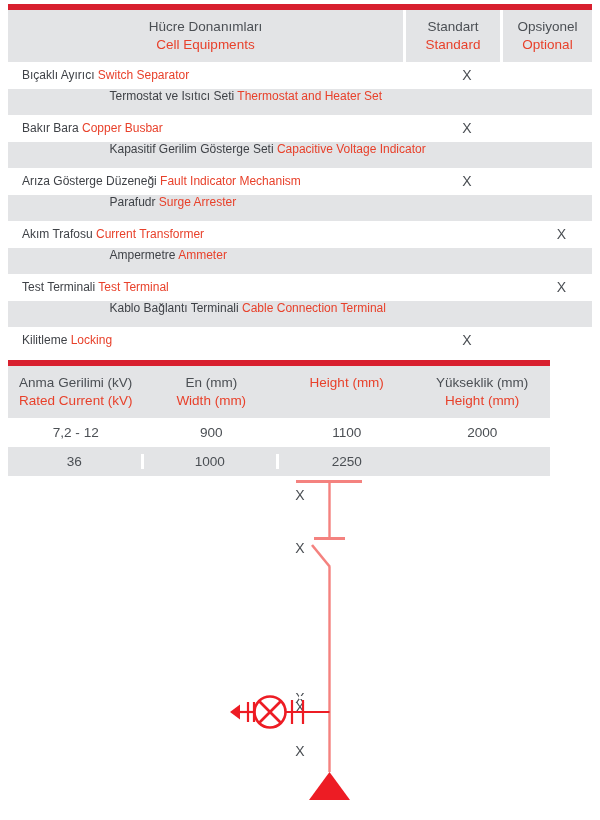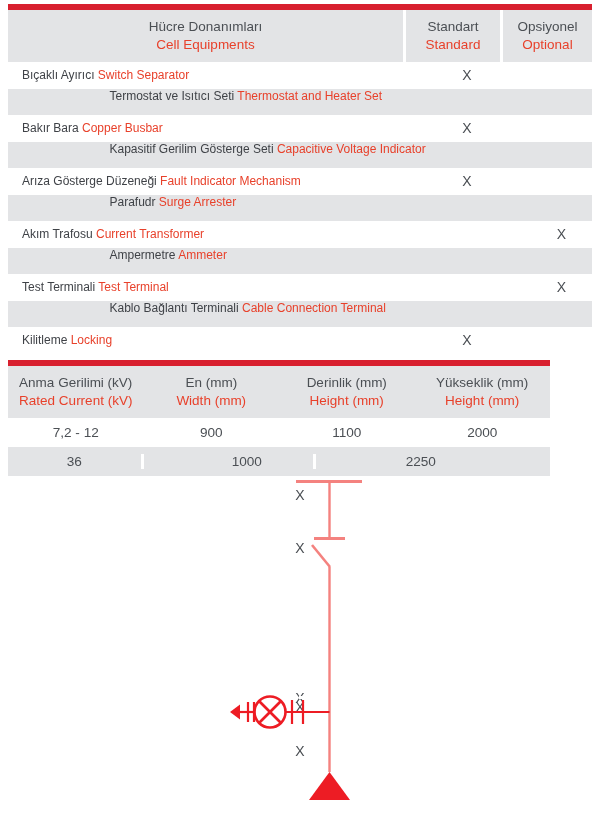--- a/index.html
+++ b/index.html
@@ -35,21 +35,21 @@
   #tbl-equipment{left:8px;top:4px;width:584px;}
   #tbl-equipment .col-name{width:395px;flex:0 0 395px;}
   #tbl-equipment .sep{width:3px;flex:0 0 3px;background:#ffffff;}
   #tbl-equipment .col-std{width:94px;flex:0 0 94px;}
   #tbl-equipment .col-opt{width:89px;flex:0 0 89px;border-radius:23px;}
 
   
   #tbl-dims{left:8px;top:360px;width:542px;}
   #tbl-dims .hdr-cell, #tbl-dims .d-cell{flex:0 0 25%;width:25%;}
   #tbl-dims .d-row{display:flex;height:29px;align-items:center;}
-  #tbl-dims .d-row.alt{background:#e3e4e6;gap:37px;}
+  #tbl-dims .d-row.alt{background:#e3e4e6;}
   #tbl-dims .d-cell{text-align:center;font-size:13.6px;color:#4b4f54;
                     box-sizing:border-box;}
   #tbl-dims .d-row.alt .d-cell{border-right:3px solid #ffffff;}
   #tbl-dims .d-row.alt .d-cell:last-child{border-right:none;}
   #tbl-dims .hdr .hdr-cell{box-sizing:border-box;}
 
   
   #diagram{position:absolute;left:0;top:466px;width:600px;height:354px;}
 </style>
 </head>
@@ -164,21 +164,20 @@
     <div class="hdr" id="dims-header">
         <div class="hdr-cell">
           <span class="hdr-tr">Anma Gerilimi (kV)</span>
           <span class="hdr-en">Rated Current (kV)</span>
         </div>
         <div class="hdr-cell">
           <span class="hdr-tr">En (mm)</span>
           <span class="hdr-en">Width (mm)</span>
         </div>
         <div class="hdr-cell">
-          <span class="hdr-tr">Derinlik (mm)</span>
           <span class="hdr-en">Height (mm)</span>
         </div>
         <div class="hdr-cell">
           <span class="hdr-tr">Yükseklik (mm)</span>
           <span class="hdr-en">Height (mm)</span>
         </div>
       </div>
     <div id="dims-rows">
         <div class="d-row ">
           <div class="d-cell">7,2 - 12</div>

